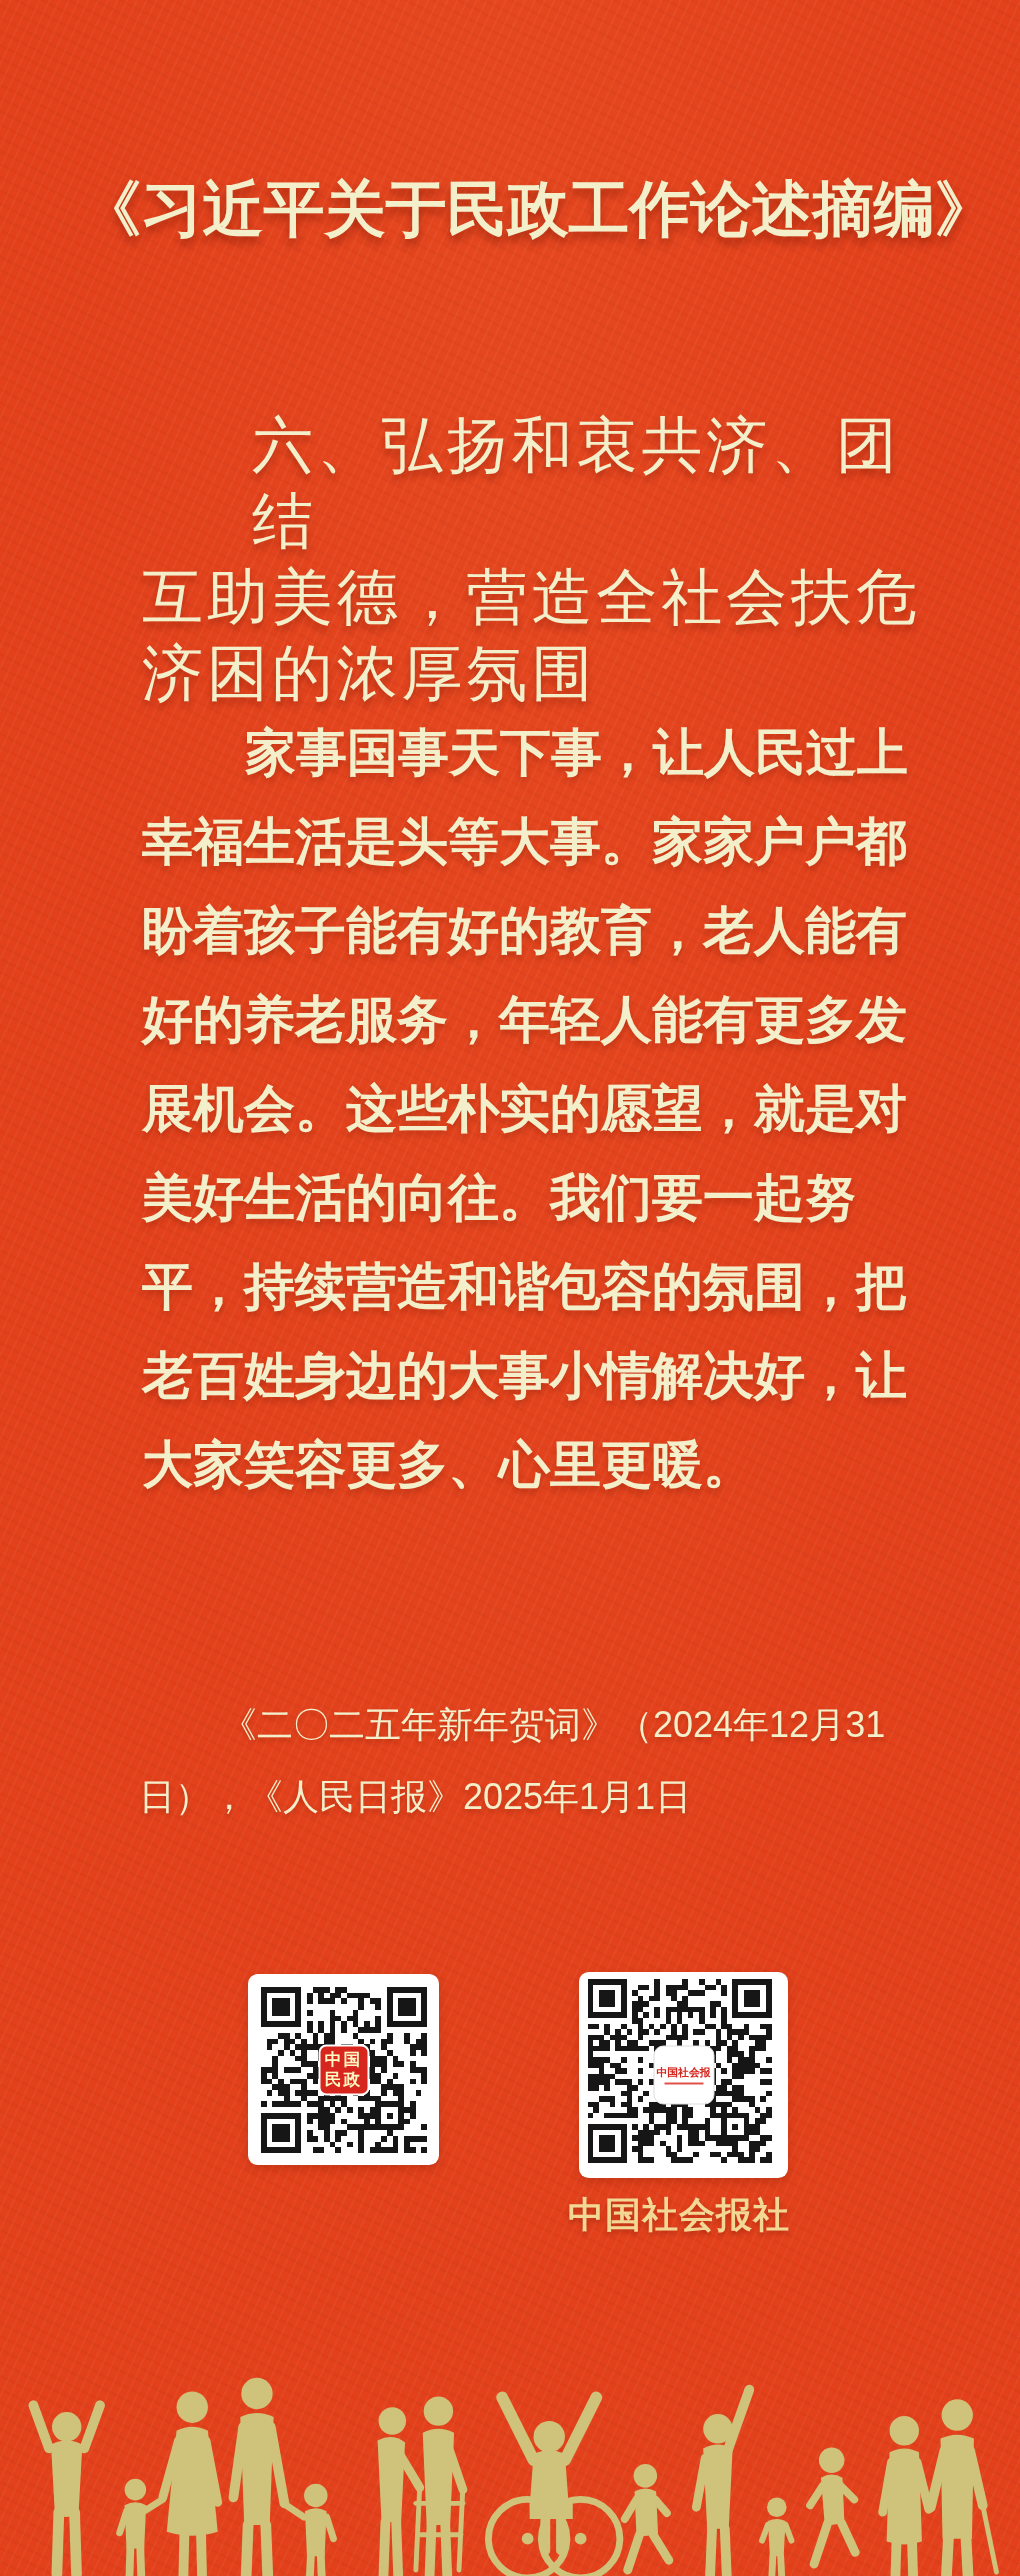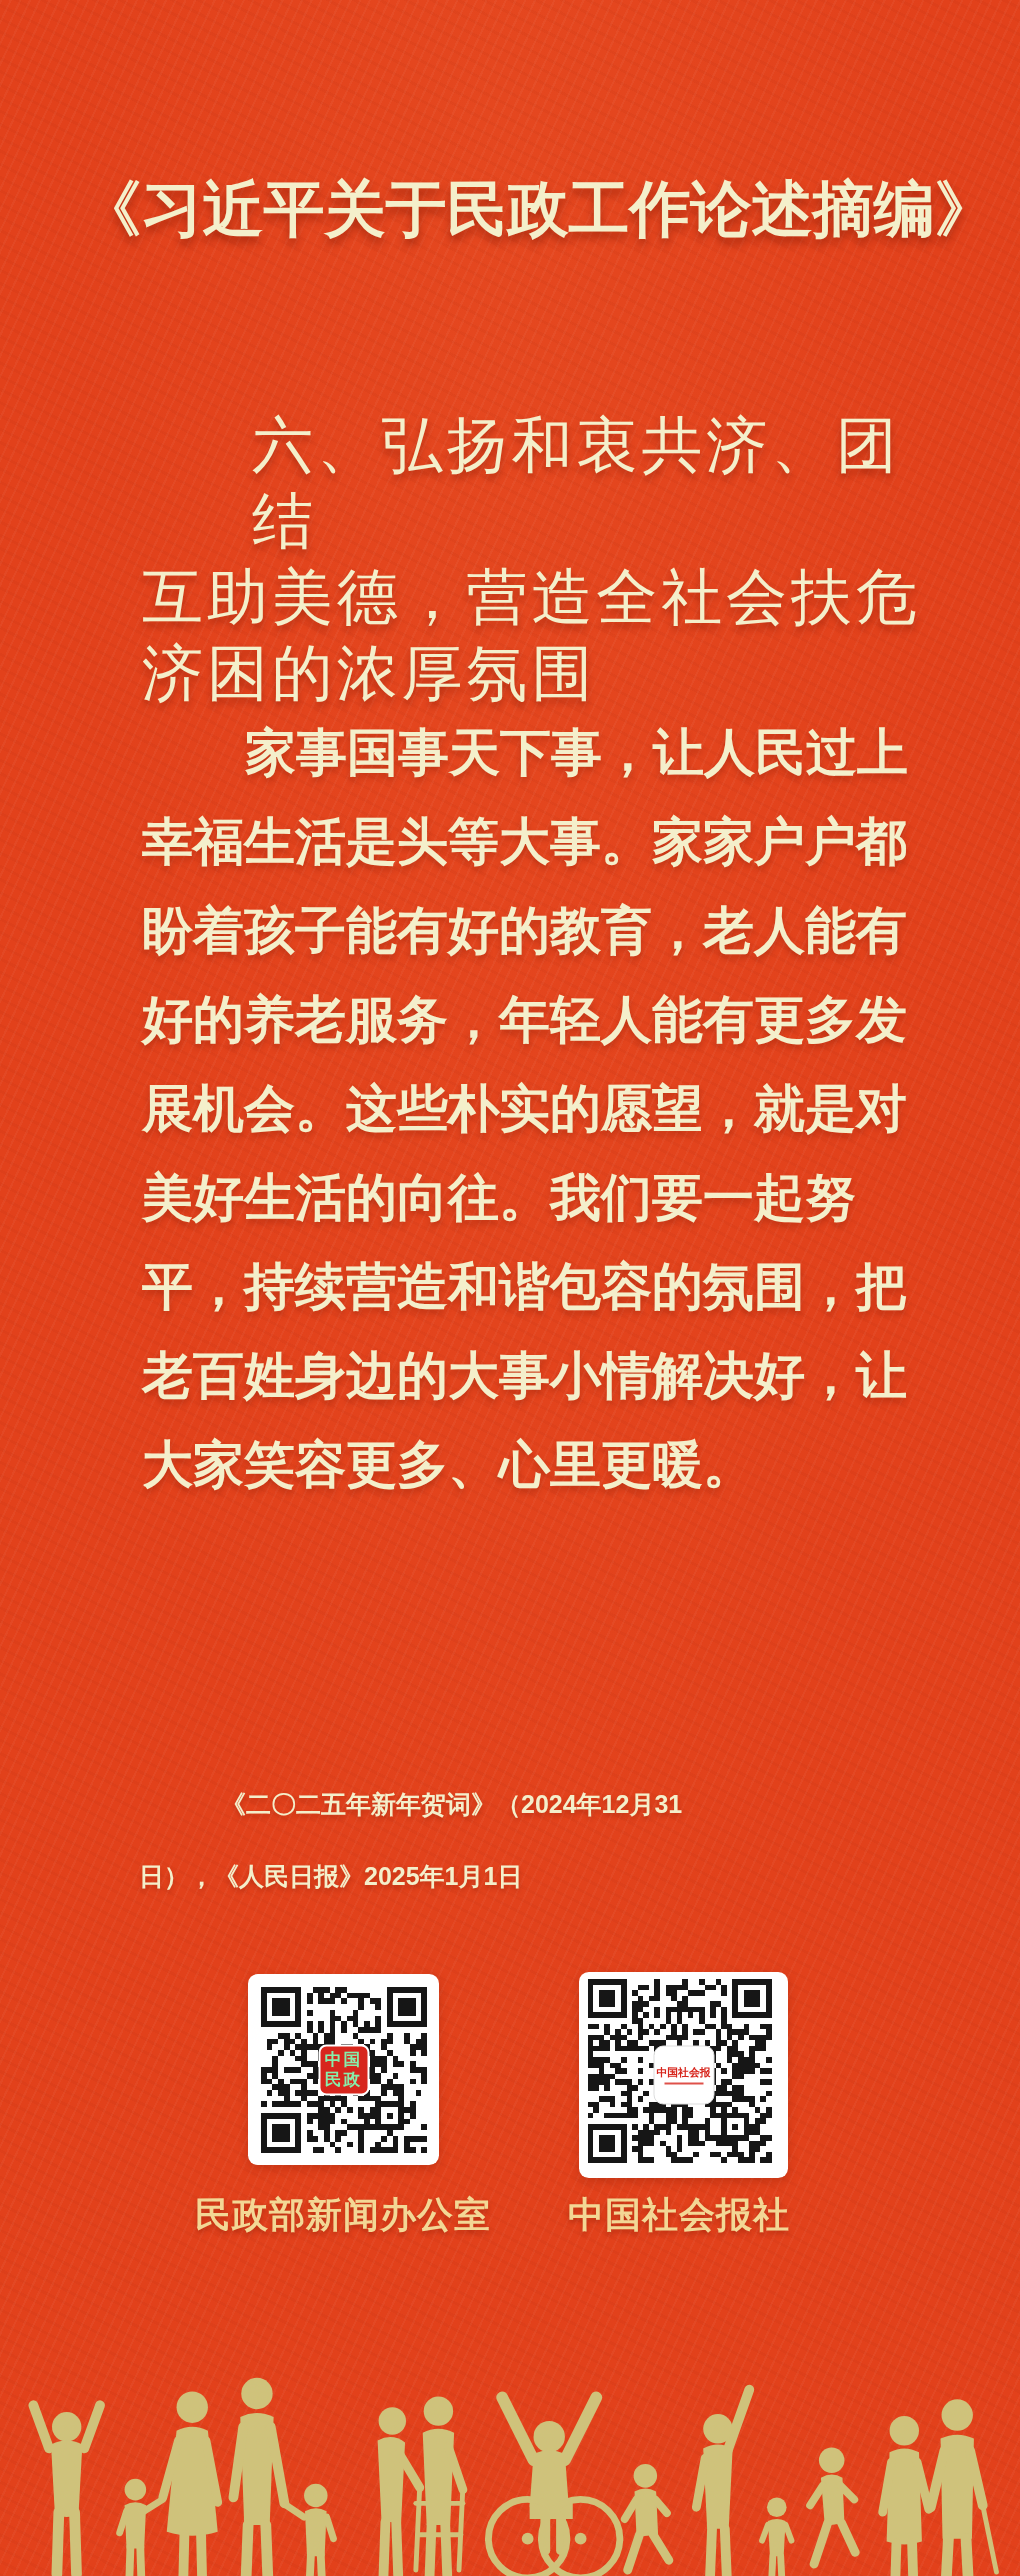--- a/index.html
+++ b/index.html
@@ -32,22 +32,22 @@
   }
   .heading .indent{padding-left:110px;}
   .bodytext{
     position:absolute;top:708px;left:142px;width:780px;
     font-size:51px;font-weight:bold;line-height:89px;letter-spacing:0px;
     color:var(--text-cream,#f4efcb);
     text-shadow:0 3.9px 5.9px rgba(110,15,0,0.30);
   }
   .bodytext .indent{padding-left:103px;}
   .citation{
-    position:absolute;top:1768px;left:139px;width:785px;
-    font-size:25px;font-weight:bold;line-height:72px;
+    position:absolute;top:1689px;left:139px;width:785px;
+    font-size:36px;font-weight:normal;line-height:72px;
     color:var(--text-cream,#f4efcb);
     text-shadow:0 2.9px 4.9px rgba(110,15,0,0.30);
   }
   .citation .indent{padding-left:82px;}
 
   .qr-card{
     position:absolute;background:#fff;border-radius:9.8px;
     box-shadow:0 3.9px 9.8px rgba(120,20,0,0.25);
   }
   .qr-card.left{left:248px;top:1974px;width:191px;height:191px;padding:0;}
@@ -57,21 +57,21 @@
   .qr-card.right .qr-wrap{left:6.9px;top:6.9px;width:187px;height:184px;}
   .qr-wrap svg{display:block;width:100%;height:100%;}
   .qr-logo{
     position:absolute;left:50%;top:50%;transform:translate(-50%,-50%);
     display:flex;flex-direction:column;align-items:center;justify-content:center;
     border-radius:7.8px;text-align:center;
   }
   .qr-logo.red{
     width:47px;height:47px;background:var(--logo-red,#d7261d);
     border:2px solid #fff;
-    color:#86efac;font-size:16.7px;line-height:19.6px;font-weight:bold;
+    color:#fef9c3;font-size:16.7px;line-height:19.6px;font-weight:bold;
     letter-spacing:2px;
   }
   .qr-logo.red .logo-text{width:39px;word-break:break-all;}
   .qr-logo.white{
     width:59px;height:57px;background:#fff;border:1px solid #ddd;border-radius:9.8px;
     color:var(--logo-red,#d7261d);font-size:10.8px;font-weight:bold;
     font-family:"Liberation Serif","DejaVu Serif",serif;
   }
   .qr-logo.white .logo-text{white-space:nowrap;}
   .qr-logo.white .logo-bar{width:39px;height:2.9px;background:var(--logo-red,#d7261d);margin-top:2.9px;opacity:.8;}
@@ -1073,21 +1073,20 @@
             <rect x="32" y="32" width="1" height="1"></rect>
           </g>
         </svg>
     </div>
     <div class="qr-logo white">
       <div class="logo-text">中国社会报</div>
       <div class="logo-bar"></div>
     </div>
   </div>
 
-  <div class="qr-label left">民政部新闻办公室</div>
   <div class="qr-label right">中国社会报社</div>
 
   <div class="silhouettes">
     <svg viewBox="0 0 1040 270">
       <g class="sil">
         <path d="M50,140 L34,96" class="limb" stroke-width="10" stroke="#cfc27b" fill="none" stroke-linecap="round"></path>
         <path d="M86,140 L102,96" class="limb" stroke-width="10" stroke="#cfc27b" fill="none" stroke-linecap="round"></path>
         <circle cx="68" cy="118" r="15" fill="#cfc27b"></circle>
         <path d="M52,136 Q68,128 84,136 L80,208 Q68,212 56,208 Z" fill="#cfc27b"></path>
         <path d="M60,205 L58,268" class="limb" stroke-width="11" stroke="#cfc27b" fill="none" stroke-linecap="round"></path>

